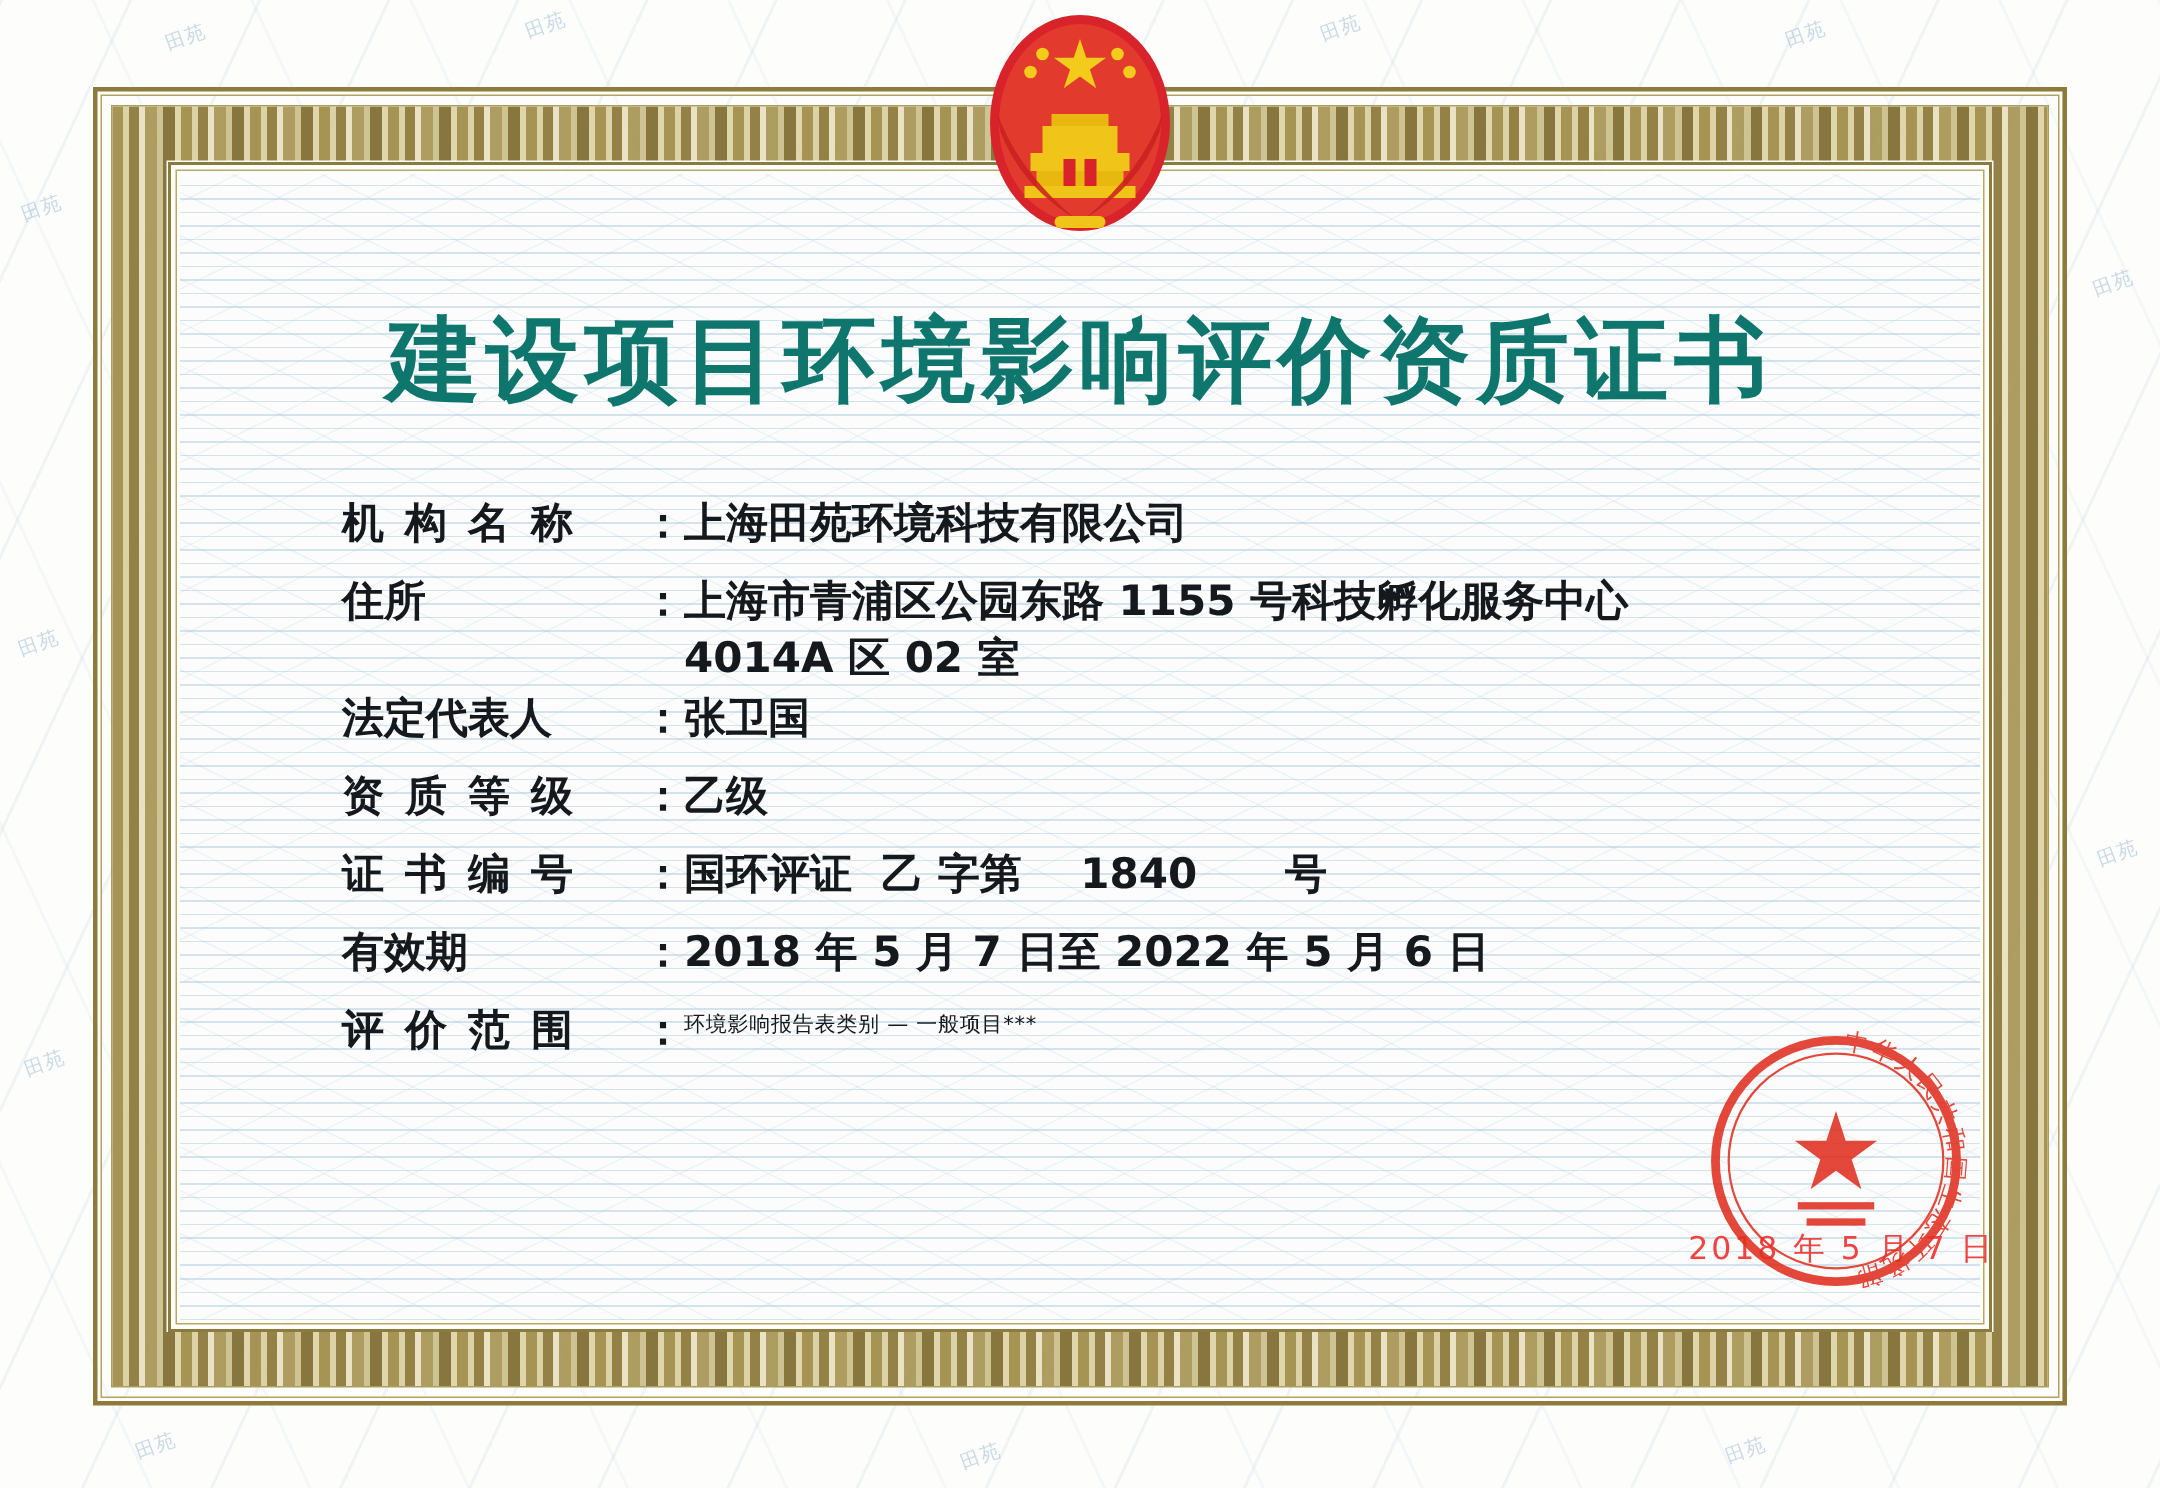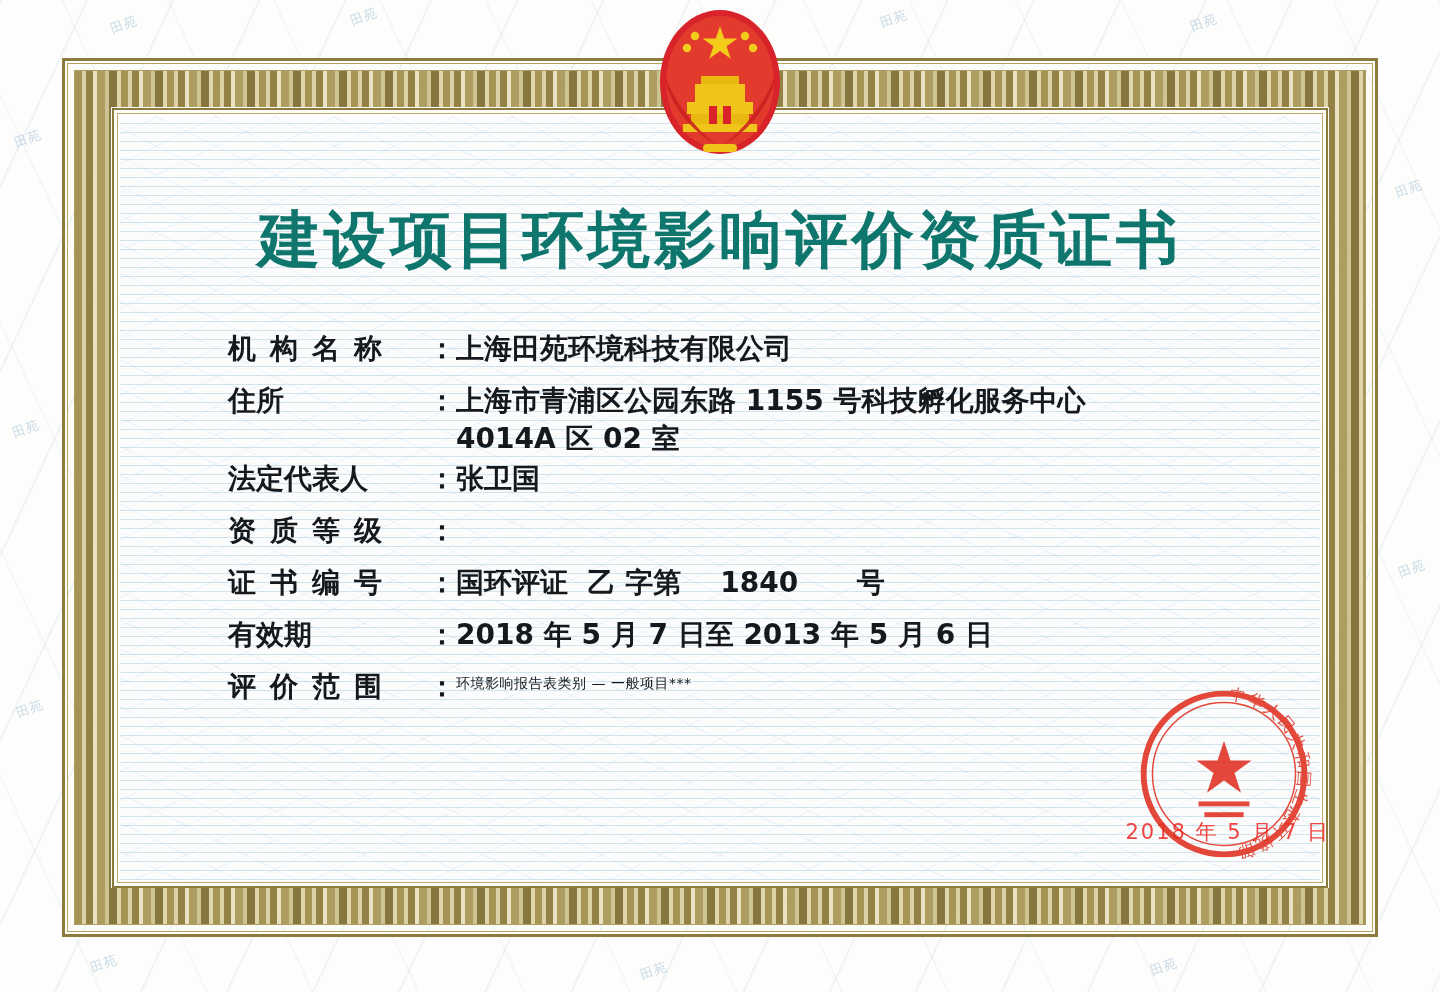--- a/index.html
+++ b/index.html
@@ -297,32 +297,33 @@
 
       <div class="row">
         <div class="row-label lab-j5">法定代表人</div>
         <div class="row-colon">：</div>
         <div class="row-value">张卫国</div>
       </div>
 
       <div class="row">
         <div class="row-label lab-j4">资质等级</div>
         <div class="row-colon">：</div>
+        <div class="row-value">乙级</div>
       </div>
 
       <div class="row">
         <div class="row-label lab-j4">证书编号</div>
         <div class="row-colon">：</div>
         <div class="row-value nums" style="white-space:pre;">国环评证  乙 字第    1840      号</div>
       </div>
 
       <div class="row">
         <div class="row-label" style="letter-spacing:0;">有效期</div>
         <div class="row-colon">：</div>
-        <div class="row-value nums">2018 年 5 月 7 日至 2013 年 5 月 6 日</div>
+        <div class="row-value nums">2018 年 5 月 7 日至 2022 年 5 月 6 日</div>
       </div>
 
       <div class="row">
         <div class="row-label lab-j4">评价范围</div>
         <div class="row-colon">：</div>
         <div class="row-value value-small">环境影响报告表类别 — 一般项目***</div>
       </div>
 
     </div>
   </div>

